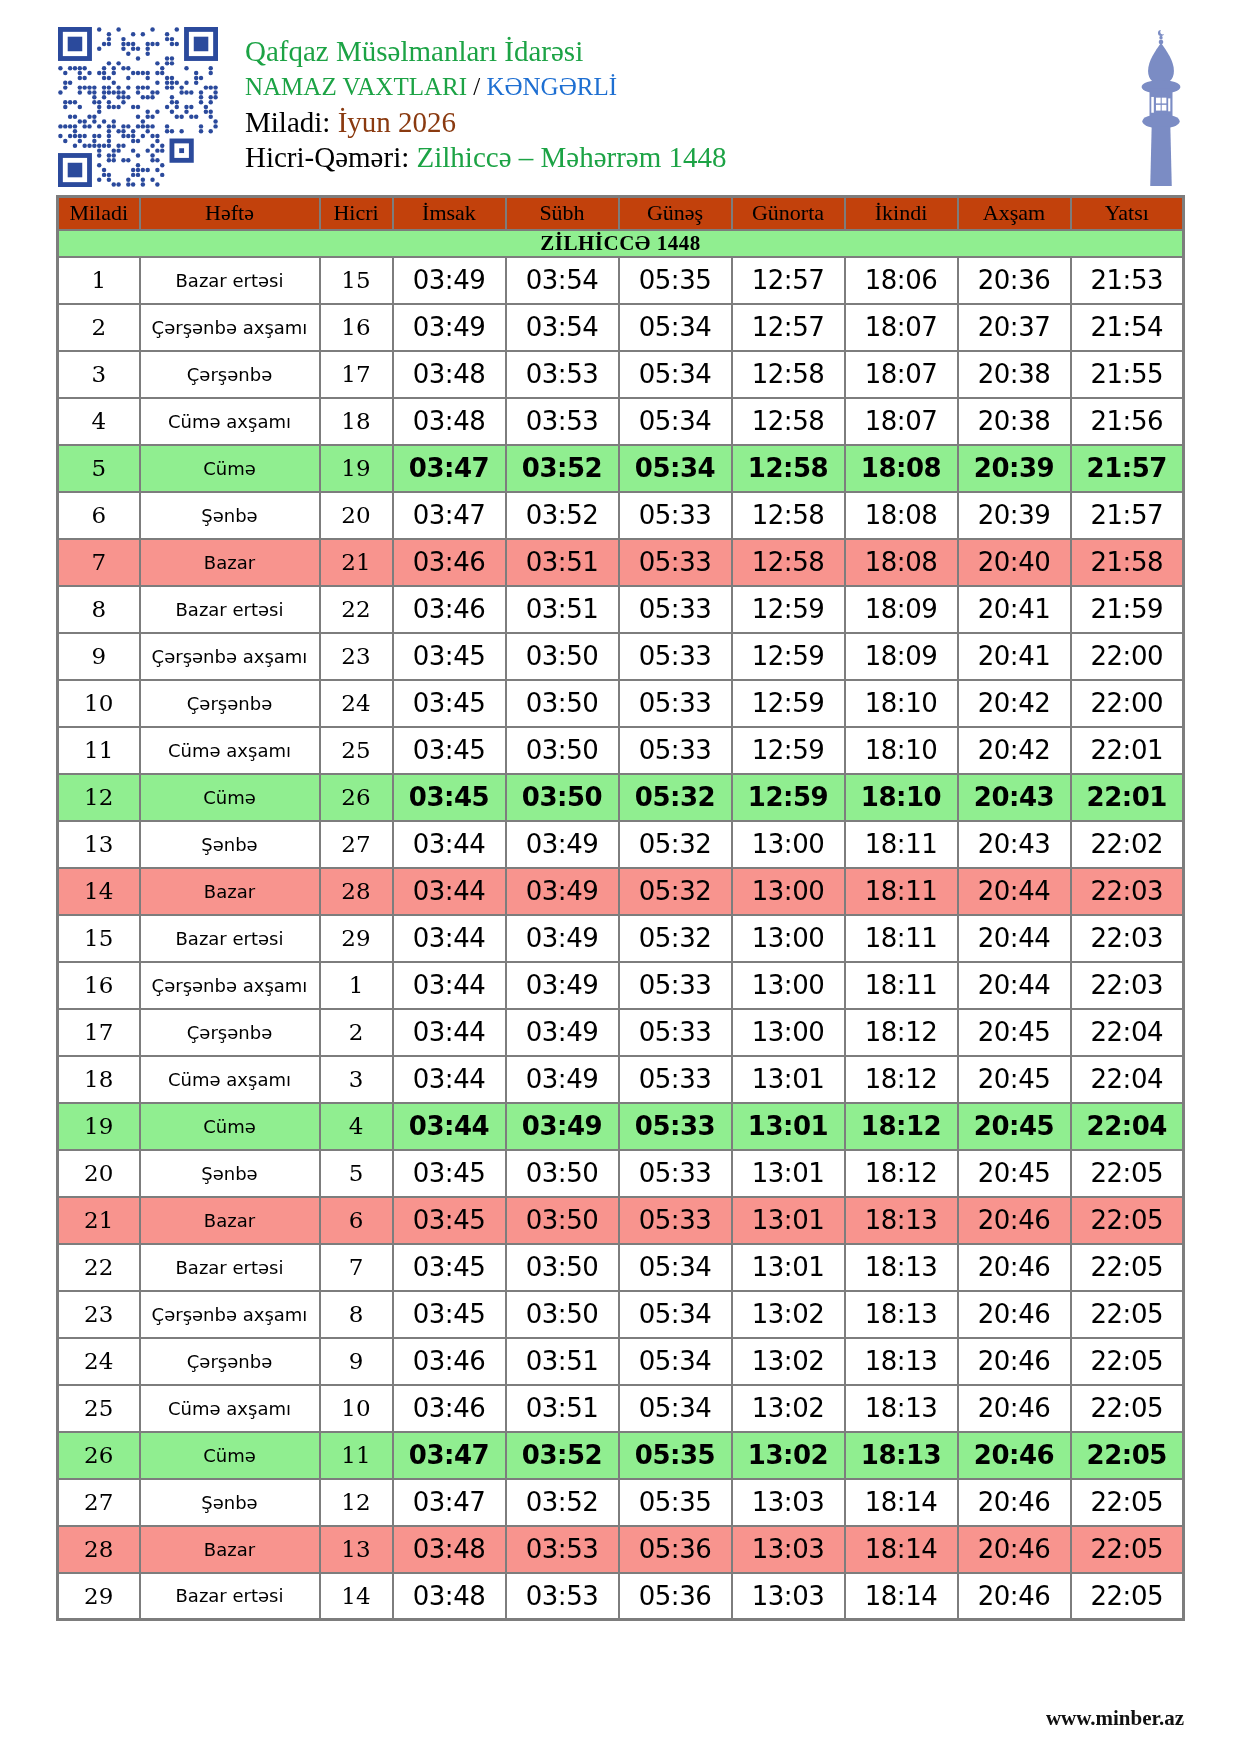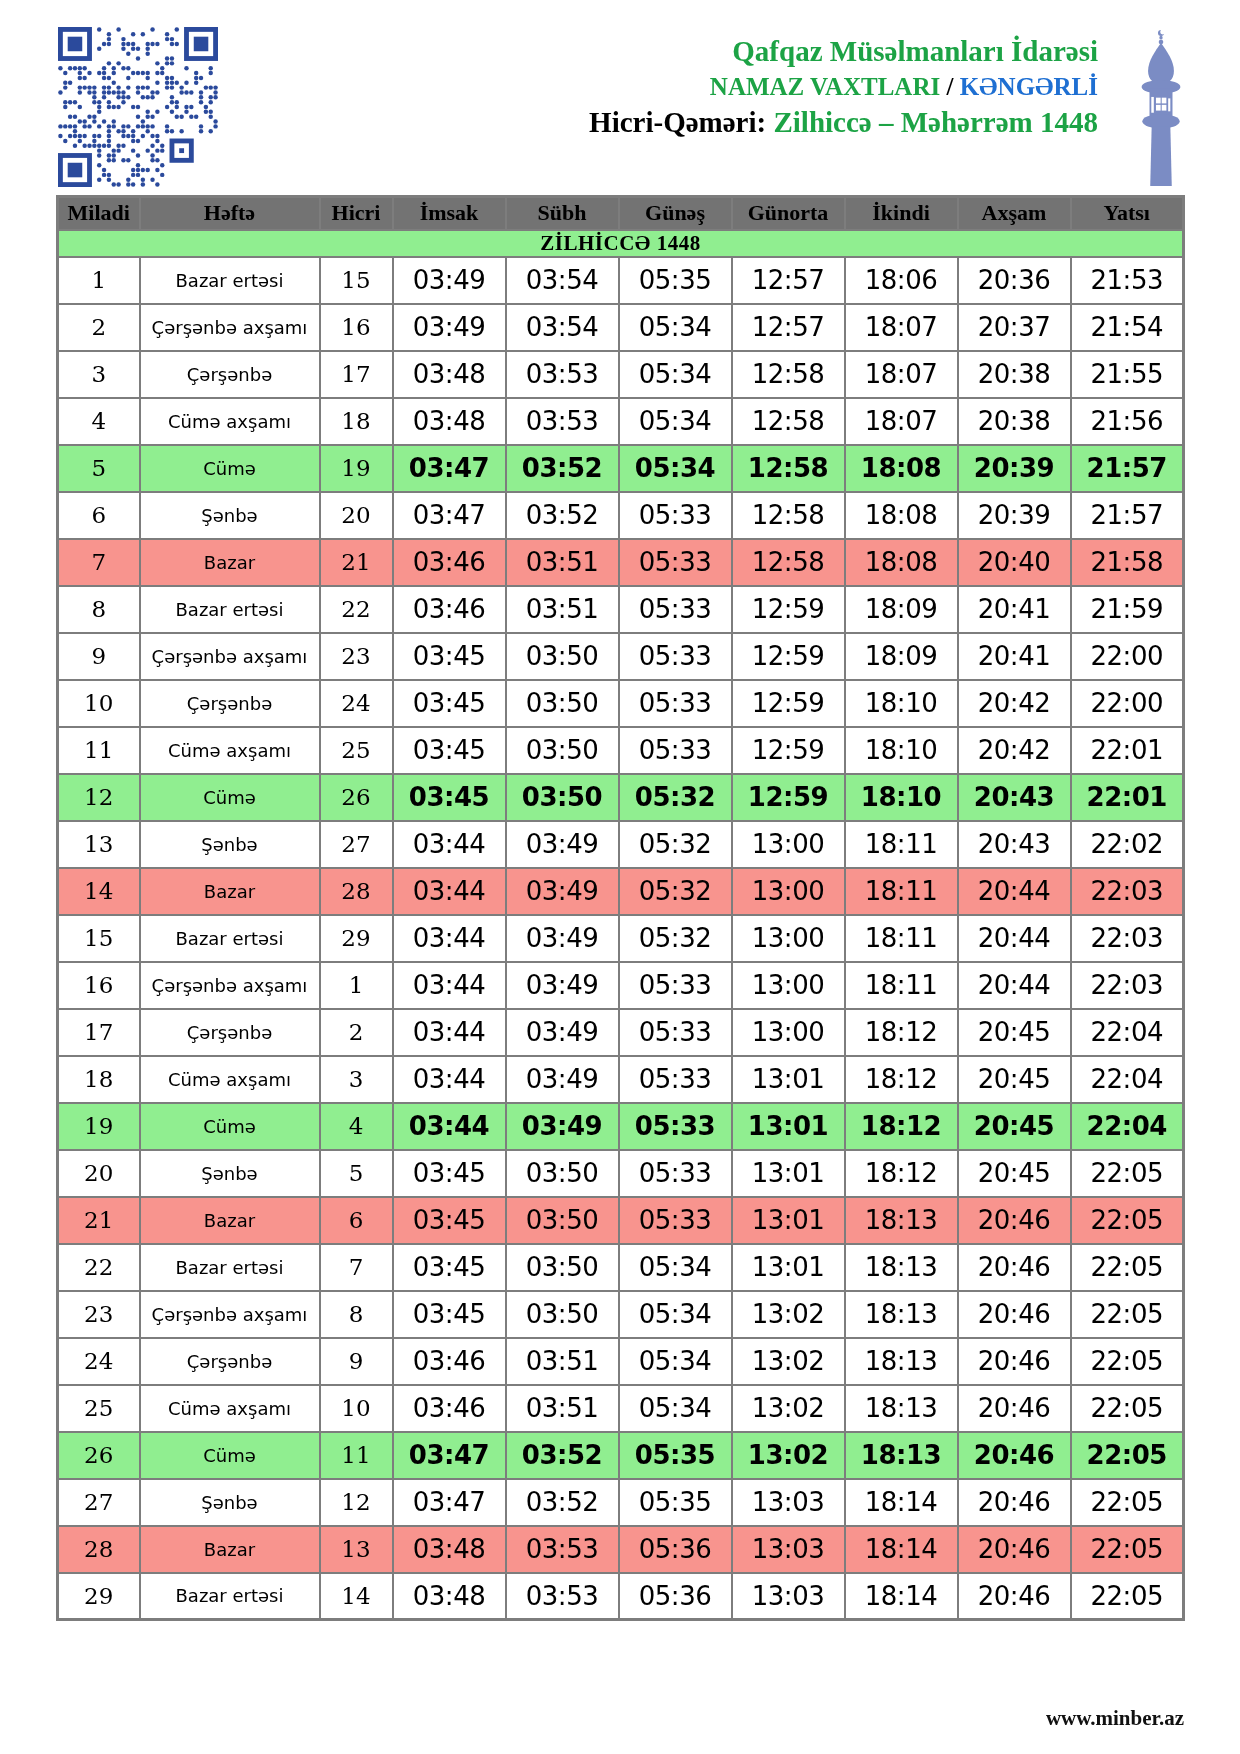--- a/index.html
+++ b/index.html
@@ -20,21 +20,21 @@
     font-family:"Liberation Serif", serif;color:#000;
   }
   .page{position:absolute;inset:0;overflow:hidden;}
 
   
   .header{position:absolute;left:55px;right:52px;top:20px;height:170px;}
   .qr-wrap{position:absolute;left:3px;top:7px;width:160px;height:160px;}
   .qr-wrap svg{width:100%;height:100%;display:block;}
   .minaret-wrap{position:absolute;right:2px;top:8px;width:50px;height:158px;}
   .minaret-wrap svg{width:100%;height:100%;display:block;}
-  .titles{position:absolute;left:190px;right:90px;top:14px;text-align:right;font-weight:bold;}
+  .titles{position:absolute;left:190px;right:90px;top:14px;text-align:left;font-weight:normal;}
   .t-org{font-size:29px;line-height:34px;color:var(--title-green);}
   .t-main{font-size:25px;line-height:37px;}
   .t-main .green{color:var(--title-green);}
   .t-main .blue{color:var(--region-blue);}
   .t-miladi{font-size:29px;line-height:35px;}
   .t-miladi .val{color:var(--month-brown);}
   .t-hicri{font-size:29px;line-height:35px;}
   .t-hicri .val{color:var(--title-green);margin-top:43px;}
 
   
@@ -43,21 +43,21 @@
     border-collapse:collapse;table-layout:fixed;
     border:3px solid var(--grid-gray);
   }
   table.prayer th,table.prayer td{
     border:2px solid var(--grid-gray);
     text-align:center;vertical-align:middle;padding:0;
     overflow:hidden;white-space:nowrap;
   }
   table.prayer th{
     height:33px;font-family:"Liberation Serif", serif;
-    font-size:22px;font-weight:bold;background:#737373;
+    font-size:22px;font-weight:normal;background:#c2410c;
   }
   tr.section-row td{
     height:14px;background:var(--section-green);
     font-family:"Liberation Serif", serif;font-size:21px;font-weight:bold;
     letter-spacing:.5px;
   }
   tr.data-row td{height:47px;background:#fff;}
   tr.data-row.friday td{background:var(--friday-green);}
   tr.data-row.sunday td{background:var(--sunday-red);}
   td.c-miladi,td.c-hicri{font-family:"DejaVu Serif", serif;font-size:23px;}
@@ -373,20 +373,21 @@
           <circle cx="32.5" cy="13.5" r="0.46" fill="#2b4a9c"></circle>
           <circle cx="32.5" cy="14.5" r="0.46" fill="#2b4a9c"></circle>
           <circle cx="32.5" cy="19.5" r="0.46" fill="#2b4a9c"></circle>
           <circle cx="32.5" cy="20.5" r="0.46" fill="#2b4a9c"></circle>
         </svg>
     </div>
 
     <div class="titles">
       <div class="t-org">Qafqaz Müsəlmanları İdarəsi</div>
       <div class="t-main"><span class="green">NAMAZ VAXTLARI</span><span> / </span><span class="blue">KƏNGƏRLİ</span></div>
+      <div class="t-miladi"><span>Miladi: </span><span class="val">İyun 2026</span></div>
       <div class="t-hicri"><span>Hicri-Qəməri: </span><span class="val">Zilhiccə – Məhərrəm 1448</span></div>
     </div>
 
     <div class="minaret-wrap">
       <svg viewBox="0 0 60 220" xmlns="http://www.w3.org/2000/svg">
         <g fill="var(--minaret-blue)">
           <circle cx="30" cy="7" r="4.2"></circle>
           <circle cx="32.3" cy="5.6" r="3.4" fill="#ffffff"></circle>
           <ellipse cx="30" cy="13.5" rx="2.3" ry="2.6"></ellipse>
           <circle cx="30" cy="19.5" r="3.2"></circle>

